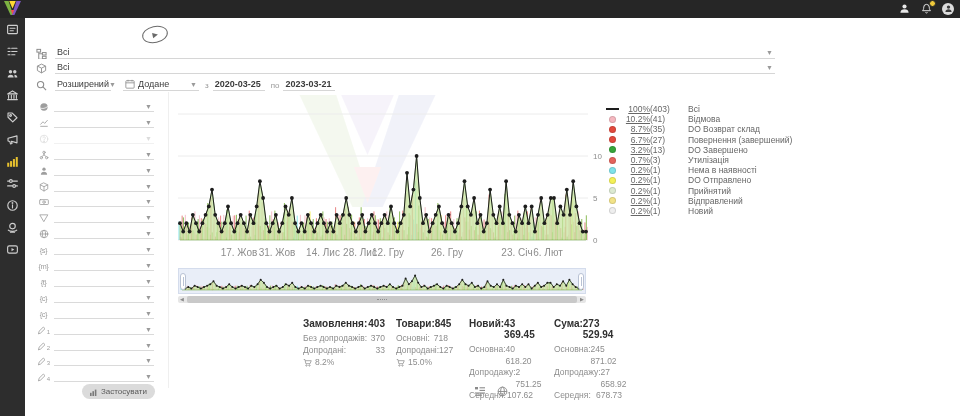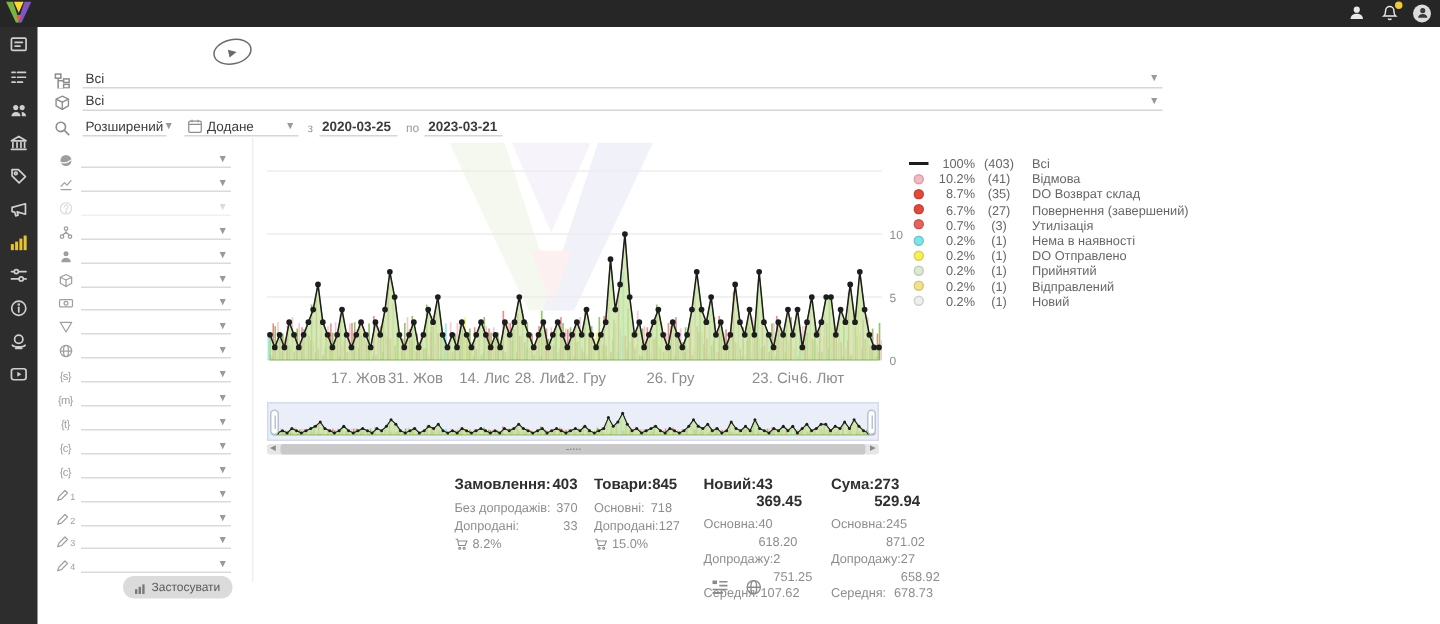--- a/index.html
+++ b/index.html
@@ -51,22 +51,22 @@
   .sb-arrow { position:absolute; top:0; width:8px; height:7px; font-size:5px; line-height:7px; text-align:center; color:#8a8a8a; cursor:pointer; }
   .sb-thumb { position:absolute; left:9px; right:9px; top:0; height:7px; background:#c9c9c9; border-radius:2px; cursor:grab; display:flex; align-items:center; justify-content:center; }
   .sb-grip { width:10px; border-top:1px dotted #8f8f8f; }
 
   
   .legend { position:absolute; left:604px; top:104px; z-index:1; }
   .lg-row { display:flex; align-items:center; height:10.2px; font-size:8.5px; color:#666; cursor:pointer; }
   .lg-sample { width:16px; display:flex; justify-content:center; align-items:center; }
   .lg-dot { width:7px; height:7px; border-radius:50%; border:1px solid rgba(0,0,0,.12); }
   .lg-line { width:13px; height:2px; background:#1d1d1d; }
-  .lg-pct { width:30px; text-align:right; }
-  .lg-cnt { width:32px; text-align:center; }
+  .lg-pct { width:30px; text-align:right;text-decoration:underline; }
+  .lg-cnt { width:32px; text-align:left; }
   .lg-lbl { margin-left:6px; white-space:nowrap; }
 
   
   .stats { position:absolute; top:318px; left:0; z-index:1; }
   .stat { position:absolute; top:0; }
   .stat-title { display:flex; justify-content:space-between; font-size:10px; font-weight:bold; color:#2f2f2f; margin-bottom:4px; }
   .stat-row { display:flex; justify-content:space-between; font-size:8.5px; color:#8d8d8d; line-height:11.5px; }
   .stat-upsell { display:flex; align-items:center; gap:3px; font-size:8.5px; color:#8d8d8d; line-height:12px; }
 
   .footer-icons { position:absolute; left:474px; top:385px; display:flex; gap:10px; z-index:1; color:#8a8a8a; }
@@ -1600,20 +1600,28 @@
       <div class="lg-row">
         <span class="lg-sample">
           <span class="lg-dot" style="background:#e2493d"></span>
         </span>
         <span class="lg-pct">6.7%</span>
         <span class="lg-cnt">(27)</span>
         <span class="lg-lbl">Повернення (завершений)</span>
       </div>
       <div class="lg-row">
         <span class="lg-sample">
+          <span class="lg-dot" style="background:#36a53b"></span>
+        </span>
+        <span class="lg-pct">3.2%</span>
+        <span class="lg-cnt">(13)</span>
+        <span class="lg-lbl">DO Завершено</span>
+      </div>
+      <div class="lg-row">
+        <span class="lg-sample">
           <span class="lg-dot" style="background:#e4635c"></span>
         </span>
         <span class="lg-pct">0.7%</span>
         <span class="lg-cnt">(3)</span>
         <span class="lg-lbl">Утилізація</span>
       </div>
       <div class="lg-row">
         <span class="lg-sample">
           <span class="lg-dot" style="background:#7fe3ea"></span>
         </span>

